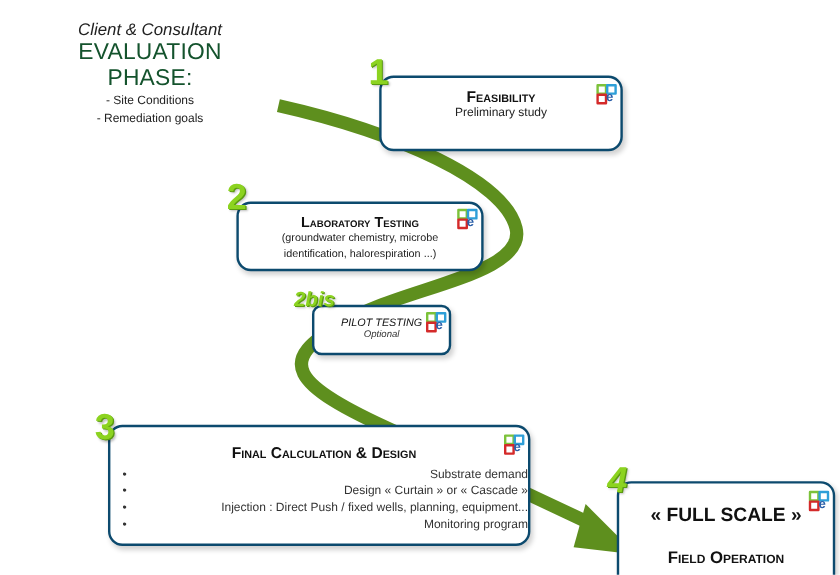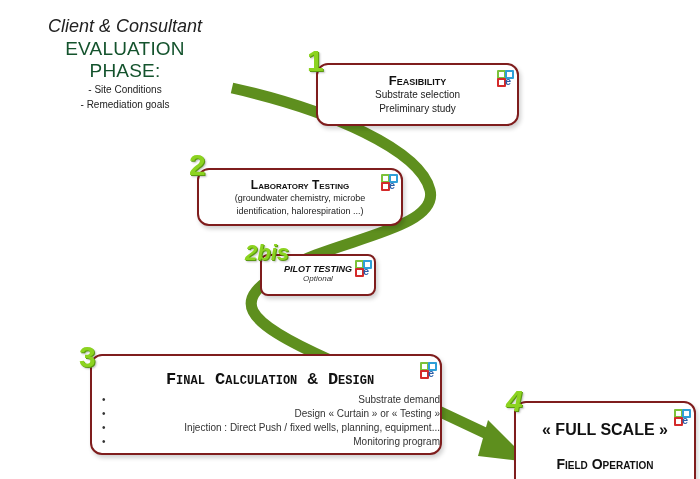--- a/index.html
+++ b/index.html
@@ -1,23 +1,23 @@
 <!DOCTYPE html>
 <html><head>
 <meta charset="utf-8">
 <style>
   html, body { margin:0; padding:0; background:#ffffff; }
   body { width:700px; height:479px; position:relative; overflow:hidden;
          font-family:"Liberation Sans", sans-serif; color:#1a1a1a; }
   #path-svg { position:absolute; left:0; top:0; width:700px; height:479px; }
   .intro { position:absolute; left:30px; top:16px; width:190px; text-align:center; }
-  .intro .sub { font-style:italic; font-size:18px; color:#222; }
+  .intro .sub { font-style:italic; font-size:14px; color:#222; }
   .intro .title { font-weight:normal; font-size:19px; letter-spacing:0.2px; color:#14532d; margin-top:1px; }
   .intro .li { font-size:10px; color:#222; line-height:15px; }
-  .box { position:absolute; background:#fff; border:2px solid #7f1d1d; border-radius:12px;
+  .box { position:absolute; background:#fff; border:2px solid #0c4a6e; border-radius:12px;
          box-shadow:2px 3px 4px rgba(0,0,0,0.18); text-align:center; box-sizing:border-box; }
   .box .h { font-weight:bold; color:#111; font-variant:small-caps; }
   .box .t { font-size:10px; color:#222; line-height:14px; }
   .num { position:absolute; font-weight:bold; color:#8cd320;
          text-shadow:1px 1px 0 #5a9a10, 2px 2px 2px rgba(0,0,0,0.25); font-family:"Liberation Sans", sans-serif; }
   .logo { position:absolute; width:16px; height:17px; }
   .logo span { position:absolute; width:5px; height:5px; border:2px solid; border-radius:1px; }
   .logo .a { left:0; top:0; border-color:#7cc23a; }
   .logo .b { left:8px; top:0; border-color:#2e9fd8; }
   .logo .c { left:0; top:8px; border-color:#d42a2a; }
@@ -36,21 +36,20 @@
 
 <div class="intro">
   <div class="sub">Client &amp; Consultant</div>
   <div class="title">EVALUATION PHASE:</div>
   <div class="li">-  Site Conditions</div>
   <div class="li">-    Remediation goals</div>
 </div>
 
 <div class="box" style="left:316px;top:63px;width:203px;height:63px;padding-top:8px;">
   <div class="h" style="font-size:13px;">Feasibility</div>
-  <div class="t">Substrate selection</div>
   <div class="t">Preliminary study</div>
   <div class="logo" style="right:4px;top:5px;">
       <span class="a"></span>
       <span class="b"></span>
       <span class="c"></span>
       <span class="d">e</span>
     </div>
 </div>
 <div class="num" style="left:307px;top:44px;font-size:30px;">1</div>
 
@@ -61,36 +60,36 @@
   <div class="logo" style="right:4px;top:4px;">
       <span class="a"></span>
       <span class="b"></span>
       <span class="c"></span>
       <span class="d">e</span>
     </div>
 </div>
 <div class="num" style="left:189px;top:148px;font-size:30px;">2</div>
 
 <div class="box" style="left:260px;top:254px;width:116px;height:42px;padding-top:8px;border-radius:8px;">
-  <div style="font-size:9px;font-style:italic;color:#111;font-weight:bold;">PILOT TESTING</div>
+  <div style="font-size:9px;font-style:italic;color:#111;">PILOT TESTING</div>
   <div style="font-size:8px;font-style:italic;color:#333;">Optional</div>
   <div class="logo" style="right:3px;top:4px;">
       <span class="a"></span>
       <span class="b"></span>
       <span class="c"></span>
       <span class="d">e</span>
     </div>
 </div>
-<div class="num" style="left:245px;top:240px;font-size:22px;font-style:italic;">2bis</div>
+<div class="num" style="left:245px;top:240px;font-size:17px;font-style:italic;">2bis</div>
 
 <div class="box" style="left:90px;top:354px;width:352px;height:101px;padding:14px 0 0 8px;">
-  <div class="h" style="font-size:17px;font-family:Liberation Mono, monospace;">Final Calculation &amp; Design</div>
+  <div class="h" style="font-size:13px;">Final Calculation &amp; Design</div>
   <ul class="bul">
     <li>Substrate demand</li>
-    <li>Design « Curtain »  or « Testing »</li>
+    <li>Design « Curtain »  or « Cascade »</li>
     <li>Injection : Direct Push / fixed wells, planning, equipment...</li>
     <li>Monitoring program</li>
   </ul>
   <div class="logo" style="right:4px;top:6px;">
       <span class="a"></span>
       <span class="b"></span>
       <span class="c"></span>
       <span class="d">e</span>
     </div>
 </div>

